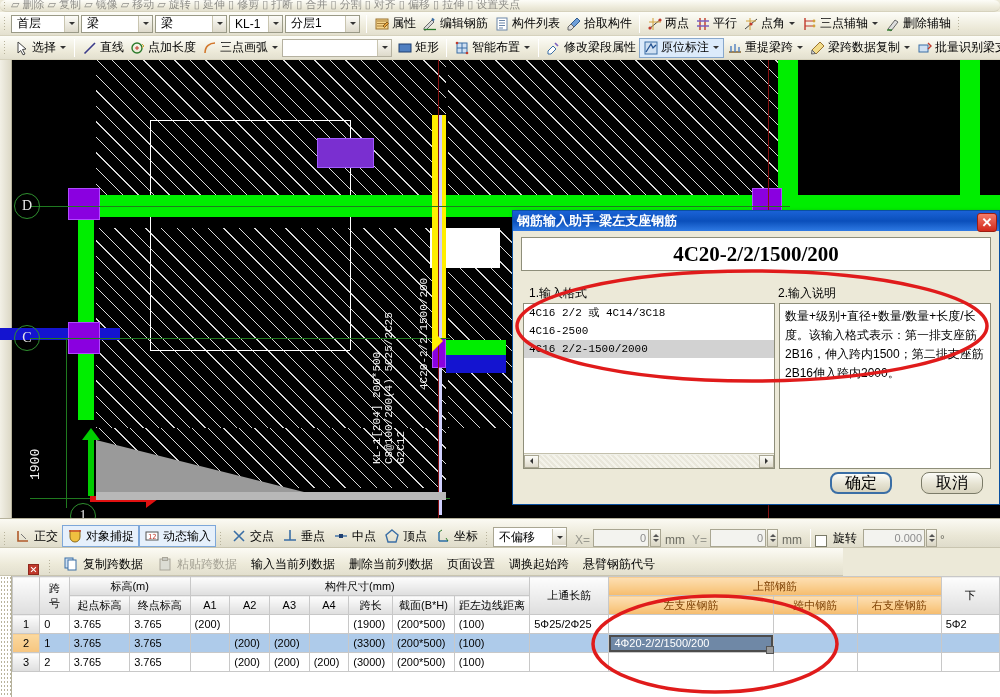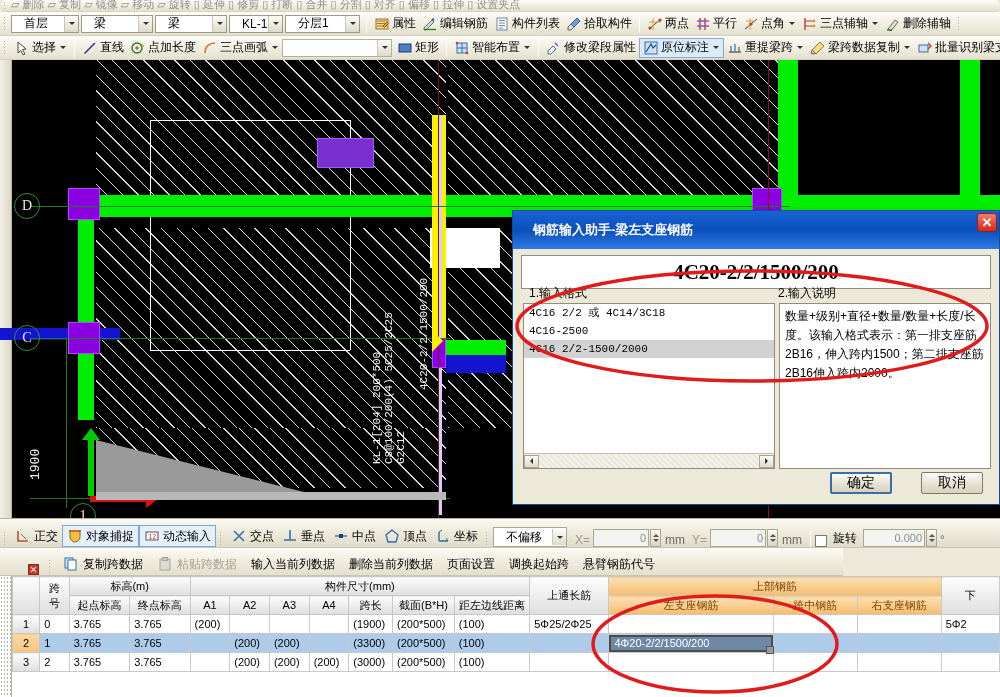--- a/index.html
+++ b/index.html
@@ -29,21 +29,21 @@
     width: 4px; height: 16px; margin: 0 4px 0 3px; flex: none;
     background-image: radial-gradient(#b8b39c 40%, transparent 41%);
     background-size: 3px 3px;
   }
   .sep { width: 1px; height: 18px; background: #c5c0a8; margin: 0 4px; flex: none;
          border-right: 1px solid #fff; }
 
   .combo {
     height: 18px; background: #fff; border: 1px solid #9a9a87;
     display: flex; align-items: center; margin-right: 2px; flex: none;
-    font-size: 12px; color: #000; padding-left: 12px;
+    font-size: 12px; color: #000; padding-left: 5px;
   }
   .combo .cv { flex: 1; overflow: hidden; }
   .combo .arw {
     width: 14px; height: 16px; background: linear-gradient(#fcfcf8,#dedacb);
     border-left: 1px solid #c9c5b0; display: flex; align-items: center; justify-content: center;
   }
   .combo .arw::after { content: ""; border: 3px solid transparent; border-top-color: #333; margin-top: 3px; }
 
   .tbtn {
     height: 20px; display: flex; align-items: center; gap: 2px; padding: 0 3px;
@@ -140,23 +140,23 @@
   }
   .cell-edit::after{content:"";position:absolute;right:-3px;bottom:-4px;width:6px;height:6px;background:#9a9a9a;border:1px solid #555;}
 
   
   #dlg {
     position:absolute; left:512px; top:210px; width:488px; height:295px;
     background:#ece9d8; border:1px solid #0a50a0;
     box-shadow: 2px 2px 5px rgba(0,0,0,.35);
   }
   #dlgtitle {
-    height:38px; background: linear-gradient(#1a62d6,#0a4fbb 50%,#2f7ae4);
+    height:20px; background: linear-gradient(#1a62d6,#0a4fbb 50%,#2f7ae4);
     color:#fff; font-weight:bold; font-size:13px;
-    display:flex; align-items:center; padding-left:20px;
+    display:flex; align-items:center; padding-left:4px;
   }
   #dlgclose {
     position:absolute; right:2px; top:2px; width:20px; height:19px;
     background: linear-gradient(#f47c6a,#d2281a); border:1px solid #9d1d11;
     border-radius:3px; color:#fff; font-size:13px; font-weight:bold;
     display:flex; align-items:center; justify-content:center; cursor:pointer;
   }
   #valbox {
     margin:6px 8px 0 8px; height:34px; background:#fff; border:1px solid #8e8e7a;
     display:flex; align-items:center; justify-content:center;
@@ -175,22 +175,22 @@
     display:flex;align-items:center;justify-content:center;}
   .hsarw.l::after{content:"";border:3px solid transparent;border-right-color:#333;margin-right:3px;}
   .hsarw.r::after{content:"";border:3px solid transparent;border-left-color:#333;margin-left:3px;}
   .hstrack{flex:1;height:13px;background:repeating-linear-gradient(45deg,#e9e7db 0 2px,#f4f3ea 2px 4px);}
   .exptext {
     font-size:12px; line-height:19px; color:#000; padding:3px 5px;
     font-family:"Liberation Sans", sans-serif;
   }
   .dbtn {
     width:62px; height:22px; background: linear-gradient(#fcfcf8,#e6e3d2 55%,#d6d2bd);
-    border:1px solid #7b7b68; border-radius:2px;
-    display:flex; align-items:center; justify-content:center; font-size:14px; cursor:pointer;
+    border:1px solid #7b7b68; border-radius:8px;
+    display:flex; align-items:center; justify-content:center; font-size:16px; cursor:pointer;
   }
   .dbtn.def { border:2px solid #3a6ea5; }
 
   
   .annot { position:absolute; pointer-events:none; }
 </style>
 </head>
 <body>
 
 <div id="app">

